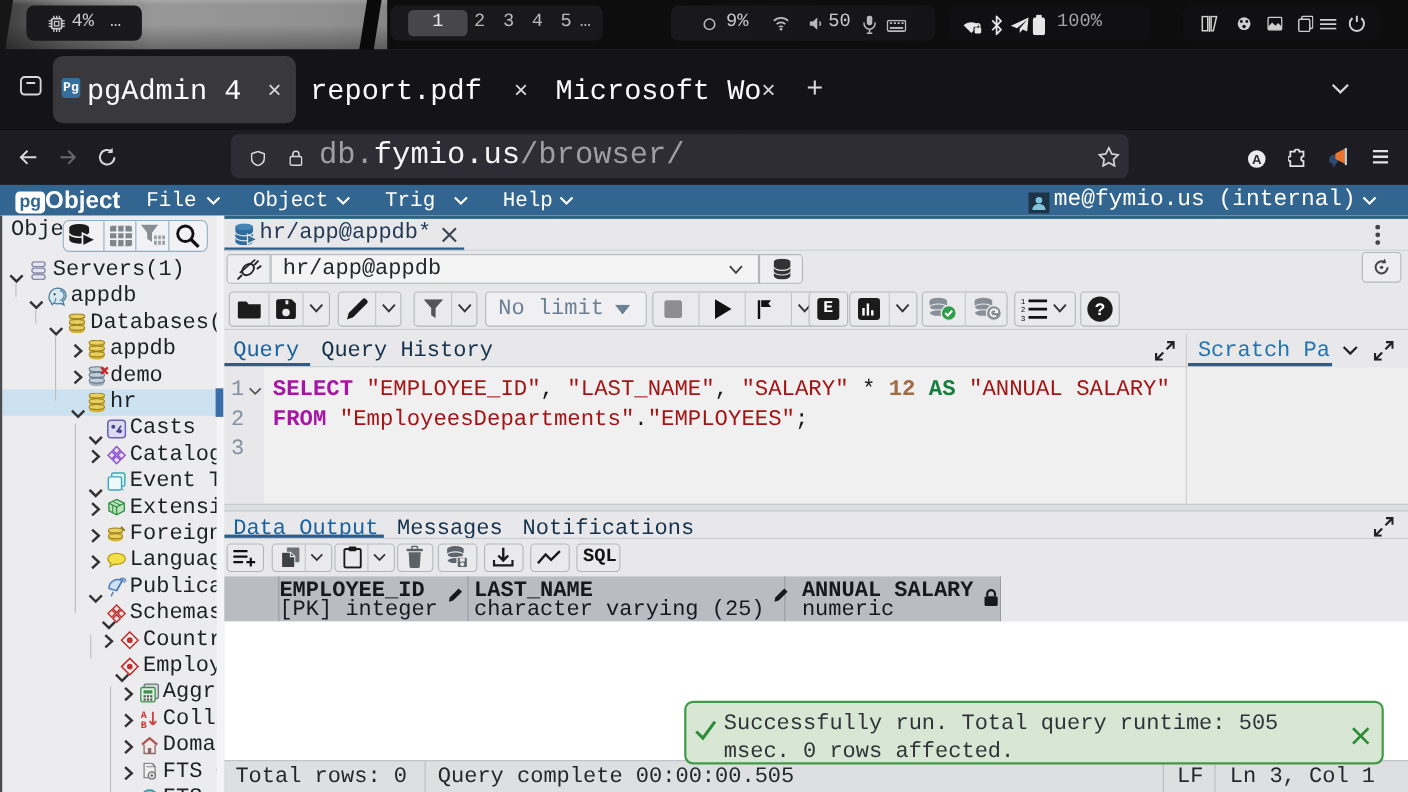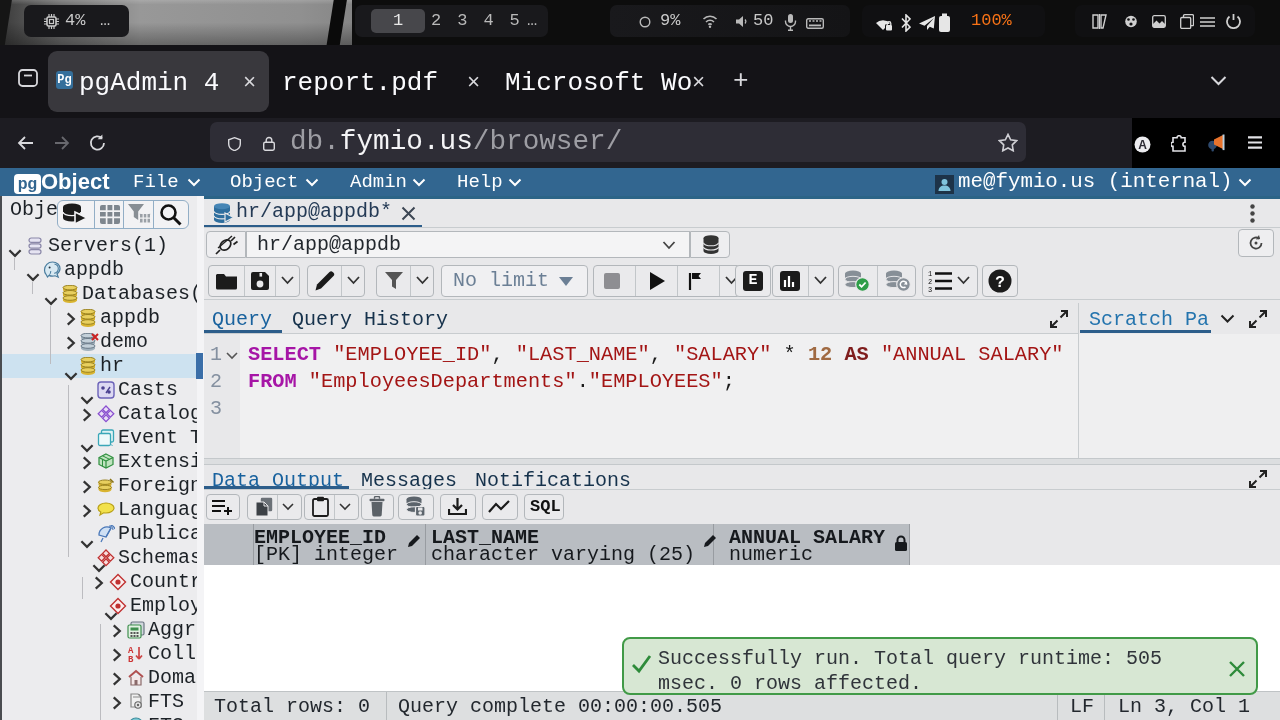--- a/index.html
+++ b/index.html
@@ -9,21 +9,21 @@
 #topbar{left:0;top:0;width:1280px;height:45px;background:linear-gradient(180deg,rgba(255,255,255,.16) 0%,rgba(0,0,0,0) 10%,rgba(0,0,0,0) 50%,rgba(0,0,0,.32) 100%),linear-gradient(90deg,#3a3a3a 0px,#6f6f6f 60px,#989898 140px,#909090 300px,#868686 352px)}
 #topbar .blackR{left:352px;top:0;width:928px;height:45px;background:#0d0d0d}
 #topbar .slash{left:330px;top:-4px;width:13px;height:56px;background:#0a0a0a;transform:rotate(9deg)}
 #topbar .wedge{left:-6px;top:-4px;width:14px;height:56px;background:#151515;transform:rotate(9deg)}
 .pill{position:absolute;background:#19191c;border-radius:7px;color:#c9c9c9;font-size:17px;top:5px;height:32px;line-height:32px}
 
 #tabbar{left:0;top:45px;width:1280px;height:73px;background:#141317;color:#fbfbfe}
 #tabbar .tab{left:48px;top:6px;width:221px;height:61px;background:#39383d;border-radius:9px}
 .tabtxt{font-size:26px;color:#fbfbfe}
 
-#navbar{left:0;top:118px;width:1132px;height:50px;background:#1d1c22}
+#navbar{left:0;top:118px;width:1280px;height:50px;background:#1d1c22}
 
 #pghead{left:0;top:168px;width:1280px;height:28px;background:#326690;color:#fff}
 #pghead span{line-height:28px}
 #app{left:0;top:196px;width:1280px;height:524px;background:#e8e8ea}
 
 #tree{left:0;top:196px;width:197px;height:524px;background:#ececee;overflow:hidden}
 #treediv{left:197px;top:196px;width:7px;height:524px;background:#f4f4f6}
 .trow{position:absolute;left:0;width:197px;height:24px;line-height:24px;font-size:20px;color:#1c2126;white-space:nowrap}
 .chev{position:absolute;width:14px;height:14px}
 
@@ -93,21 +93,21 @@
     <svg class="a" style="left:39px;top:9px" width="10" height="18" viewBox="0 0 10 18">
         <path d="M1 4.5 L9 13 L5 17 V1 L9 5 L1 13.5" fill="none" stroke="#e6e6e6" stroke-width="1.6"></path>
       </svg>
     <svg class="a" style="left:56px;top:10px" width="18" height="16" viewBox="0 0 18 16">
         <path d="M17 1 L1 8.5 l5.5 2.2 L16 3 l-7 8 v4 l2.8-3.2 4 1.8z" fill="#e6e6e6"></path>
       </svg>
     <svg class="a" style="left:76px;top:8px" width="13" height="19" viewBox="0 0 13 19">
         <rect x="1" y="3" width="11" height="16" rx="2" fill="#e6e6e6"></rect>
         <rect x="4" y="0.5" width="5" height="3" fill="#e6e6e6"></rect>
       </svg>
-    <span class="a" style="left:109px;color:#f97316">100%</span>
+    <span class="a" style="left:99px;color:#a3a3a3">100%</span>
   </div>
   <div class="pill" style="left:1075px;width:180px;background:#101012">
     <svg class="a" style="left:16px;top:9px" width="17" height="15" viewBox="0 0 17 15">
         <path d="M2 1h5v13H2z M10 1h5l-3 13h-2z" fill="none" stroke="#cfcfcf" stroke-width="1.4"></path>
         <path d="M8.5 0v15" stroke="#cfcfcf" stroke-width="1"></path>
       </svg>
     <svg class="a" style="left:49px;top:10px" width="14" height="13" viewBox="0 0 14 13">
         <circle cx="7" cy="6.5" r="5.8" fill="#cfcfcf"></circle>
         <circle cx="4.5" cy="4.5" r="1.3" fill="#101012"></circle>
         <circle cx="9.5" cy="4.5" r="1.3" fill="#101012"></circle>
@@ -196,21 +196,21 @@
   <span class="a" style="left:14px;top:6px;width:27px;height:20px;background:#fff;border-radius:4px;color:#326690;font-weight:bold;font-size:16px;text-align:center;line-height:19px!important;font-family:'Liberation Sans'">pg</span>
   <span class="a" style="left:41px;top:0;font-family:'Liberation Sans';font-weight:bold;font-size:22px">Object</span>
   <span class="a" style="left:133px;top:0;font-size:19px">File</span>
   <svg class="a" style="left:187px;top:10px" width="14" height="9" viewBox="0 0 14 9">
       <path d="M1.5 1.5l5.5 5.5 5.5-5.5" fill="none" stroke="#fff" stroke-width="2"></path>
     </svg>
   <span class="a" style="left:230px;top:0;font-size:19px">Object</span>
   <svg class="a" style="left:305px;top:10px" width="14" height="9" viewBox="0 0 14 9">
       <path d="M1.5 1.5l5.5 5.5 5.5-5.5" fill="none" stroke="#fff" stroke-width="2"></path>
     </svg>
-  <span class="a" style="left:350px;top:0;font-size:19px">Admin</span>
+  <span class="a" style="left:350px;top:0;font-size:19px">Trig</span>
   <svg class="a" style="left:412px;top:10px" width="14" height="9" viewBox="0 0 14 9">
       <path d="M1.5 1.5l5.5 5.5 5.5-5.5" fill="none" stroke="#fff" stroke-width="2"></path>
     </svg>
   <span class="a" style="left:457px;top:0;font-size:19px">Help</span>
   <svg class="a" style="left:508px;top:10px" width="14" height="9" viewBox="0 0 14 9">
       <path d="M1.5 1.5l5.5 5.5 5.5-5.5" fill="none" stroke="#fff" stroke-width="2"></path>
     </svg>
   <span class="a" style="left:935px;top:7px;width:19px;height:19px;background:#1d3348;line-height:19px!important"></span>
   <svg class="a" style="left:937px;top:9px" width="15" height="15" viewBox="0 0 15 15">
       <circle cx="7.5" cy="5" r="3" fill="#7fc4dd"></circle>
@@ -687,21 +687,21 @@
   <div class="a" style="left:0;top:137px;width:874px;height:1px;background:#c8cccf"></div>
 
   <div class="a" style="left:0;top:138px;width:874px;height:124px;background:#f0f0f1"></div>
   <div class="a" style="left:0;top:138px;width:36px;height:124px;background:#e8e8ea"></div>
   <span class="a" style="left:6px;top:147px;font-size:20px;color:#8490a0">1</span>
   <svg class="a" style="left:22px;top:156px" width="12" height="8" viewBox="0 0 12 8">
       <path d="M1 1l5 5 5-5" fill="none" stroke="#555" stroke-width="1.6"></path>
     </svg>
   <span class="a" style="left:6px;top:174px;font-size:20px;color:#8490a0">2</span>
   <span class="a" style="left:6px;top:201px;font-size:20px;color:#8490a0">3</span>
-  <div class="a" style="left:44px;top:147px;font-size:20.3px;white-space:pre;color:#1a1a1a"><b style="color:#a615a6">SELECT</b> <span style="color:#a31515">"EMPLOYEE_ID"</span>, <span style="color:#a31515">"LAST_NAME"</span>, <span style="color:#a31515">"SALARY"</span> * <b style="color:#a06a42">12</b> <b style="color:#7f1d1d">AS</b> <span style="color:#a31515">"ANNUAL SALARY"</span></div>
+  <div class="a" style="left:44px;top:147px;font-size:20.3px;white-space:pre;color:#1a1a1a"><b style="color:#a615a6">SELECT</b> <span style="color:#a31515">"EMPLOYEE_ID"</span>, <span style="color:#a31515">"LAST_NAME"</span>, <span style="color:#a31515">"SALARY"</span> * <b style="color:#a06a42">12</b> <b style="color:#15803d">AS</b> <span style="color:#a31515">"ANNUAL SALARY"</span></div>
   <div class="a" style="left:44px;top:174px;font-size:20.3px;white-space:pre;color:#1a1a1a"><b style="color:#a615a6">FROM</b> <span style="color:#a31515">"EmployeesDepartments"</span>.<span style="color:#a31515">"EMPLOYEES"</span>;</div>
 
   <div class="a" style="left:874px;top:107px;width:1px;height:156px;background:#c8cccf"></div>
   <div class="a" style="left:875px;top:138px;width:201px;height:125px;background:#efeff0"></div>
   <span class="a" style="left:885px;top:112px;font-size:20px;color:#2474ae">Scratch Pa</span>
   <div class="a" style="left:876px;top:134px;width:131px;height:3px;background:#2c5d8a"></div>
   <svg class="a" style="left:1016px;top:118px" width="15" height="10" viewBox="0 0 15 10">
       <path d="M1.5 1.5l6 6 6-6" fill="none" stroke="#222" stroke-width="2"></path>
     </svg>
   <svg class="a" style="left:1045px;top:114px" width="18" height="18" viewBox="0 0 18 18">

